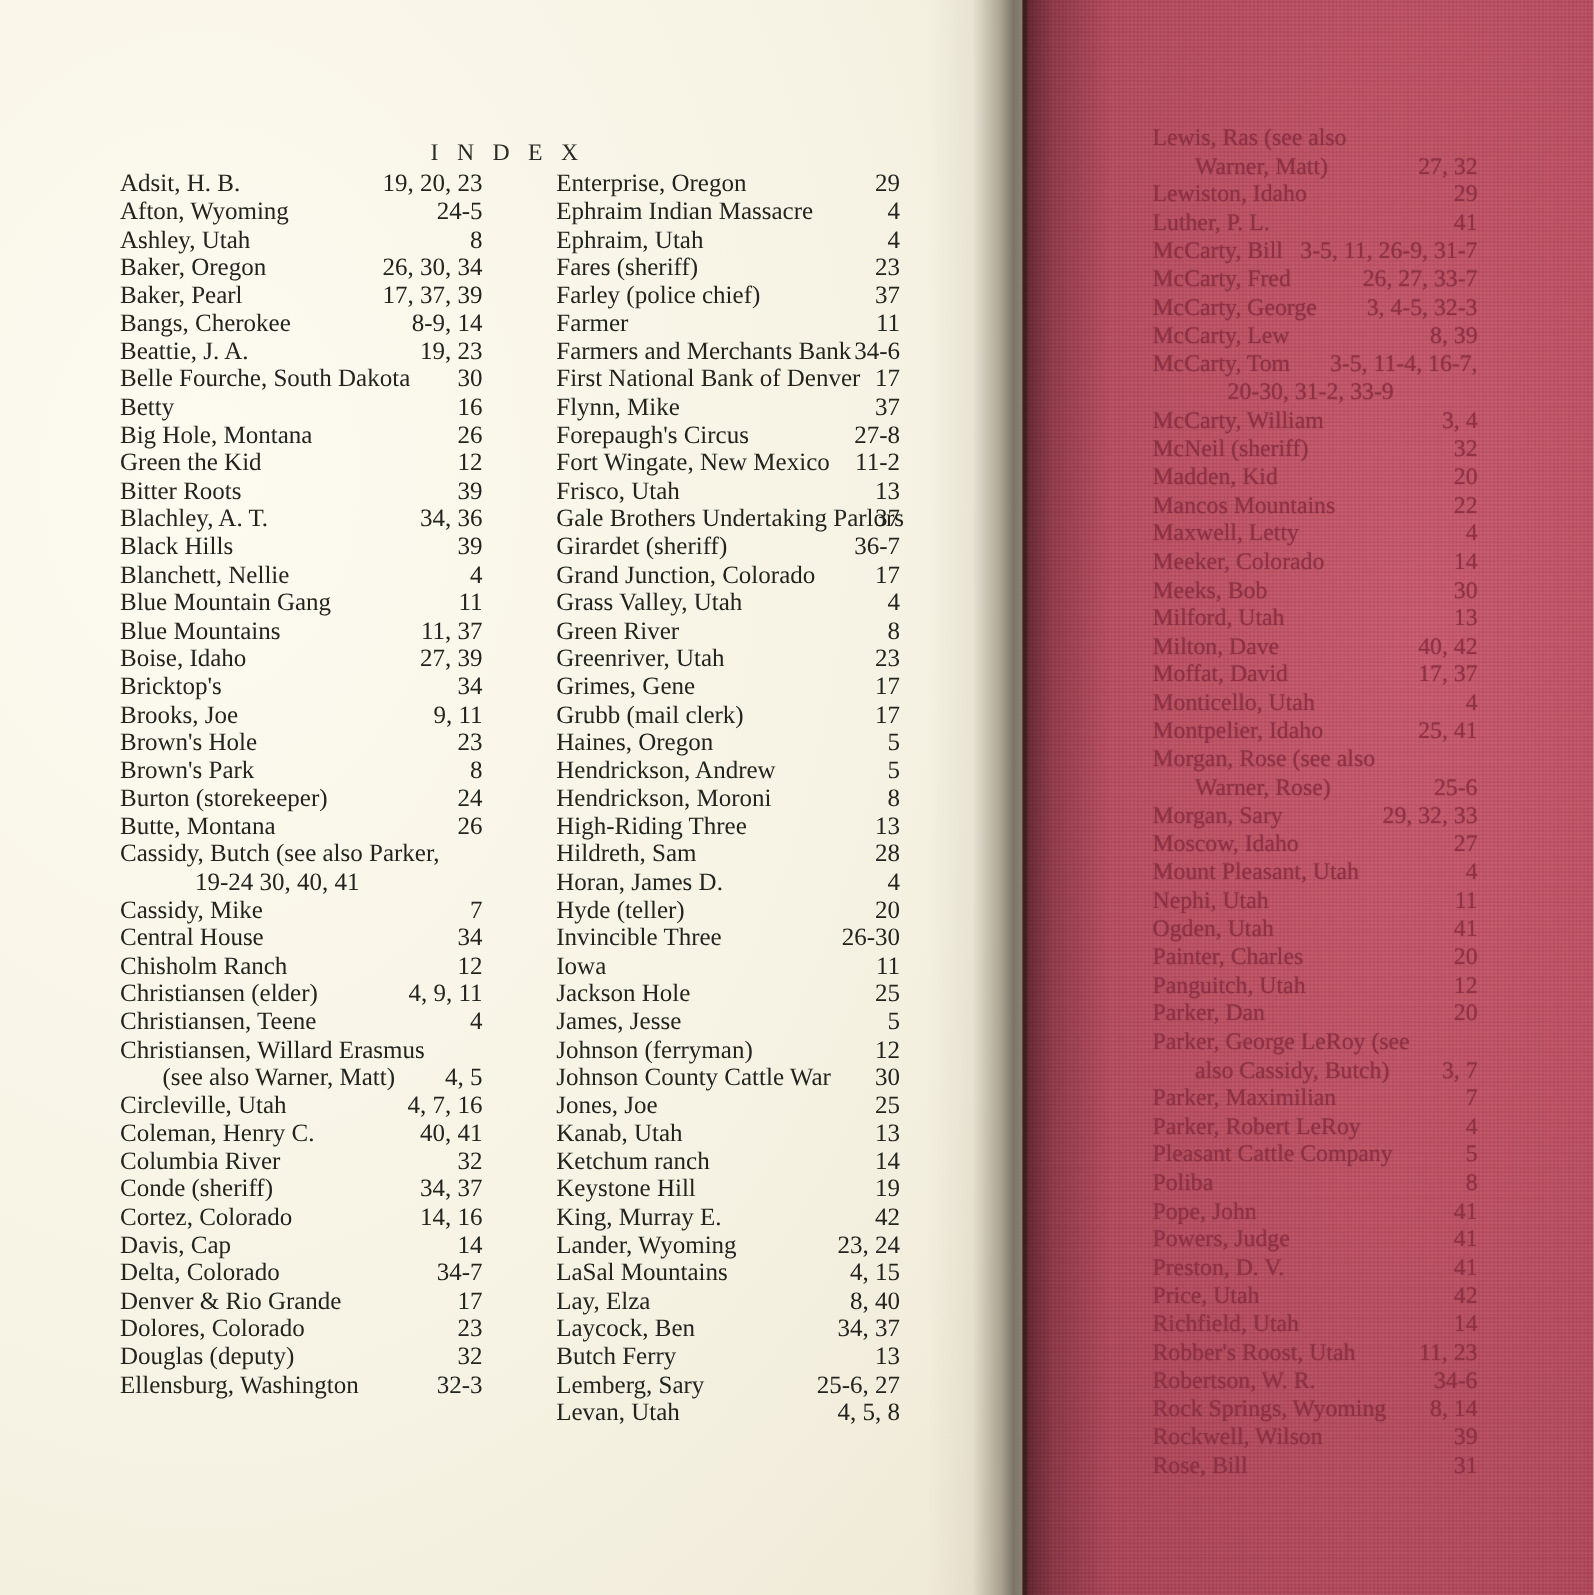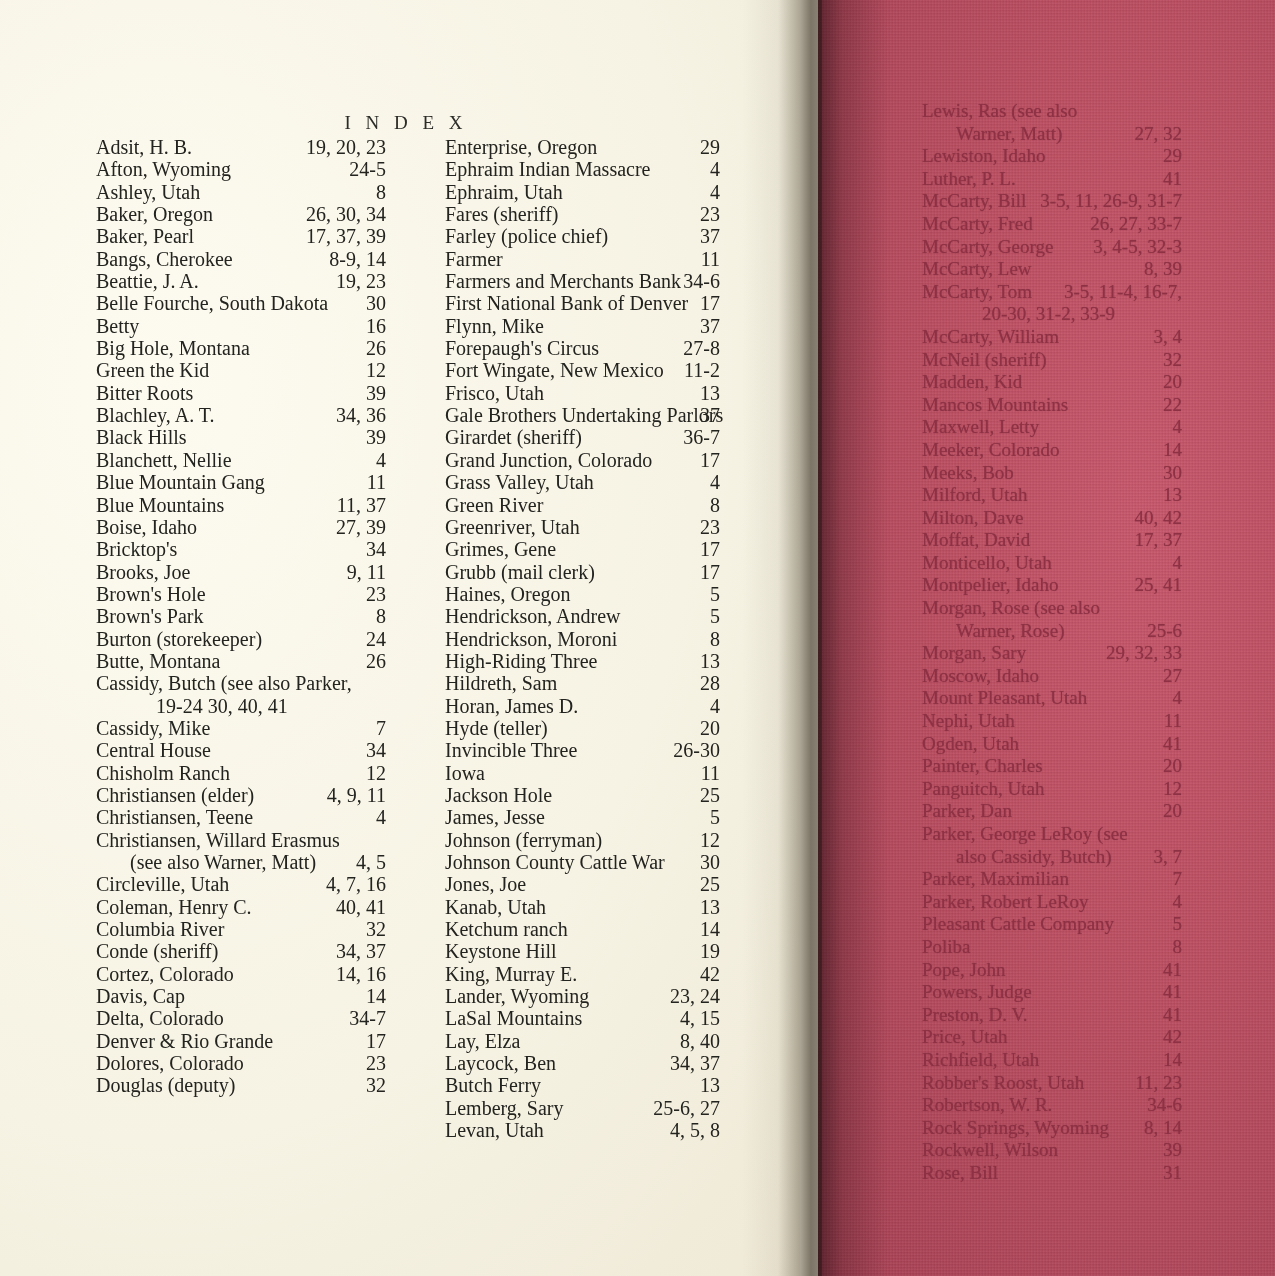--- a/index.html
+++ b/index.html
@@ -162,20 +162,21 @@
       <div class="entry"><span class="term">Circleville, Utah</span><span class="pages">4, 7, 16</span></div>
       <div class="entry"><span class="term">Coleman, Henry C.</span><span class="pages">40, 41</span></div>
       <div class="entry"><span class="term">Columbia River</span><span class="pages">32</span></div>
       <div class="entry"><span class="term">Conde (sheriff)</span><span class="pages">34, 37</span></div>
       <div class="entry"><span class="term">Cortez, Colorado</span><span class="pages">14, 16</span></div>
       <div class="entry"><span class="term">Davis, Cap</span><span class="pages">14</span></div>
       <div class="entry"><span class="term">Delta, Colorado</span><span class="pages">34-7</span></div>
       <div class="entry"><span class="term">Denver &amp; Rio Grande</span><span class="pages">17</span></div>
       <div class="entry"><span class="term">Dolores, Colorado</span><span class="pages">23</span></div>
       <div class="entry"><span class="term">Douglas (deputy)</span><span class="pages">32</span></div>
+      <div class="entry"><span class="term">Ellensburg, Washington</span><span class="pages">32-3</span></div>
     </div>
   <div class="col col-2">
       <div class="entry"><span class="term">Enterprise, Oregon</span><span class="pages">29</span></div>
       <div class="entry"><span class="term">Ephraim Indian Massacre</span><span class="pages">4</span></div>
       <div class="entry"><span class="term">Ephraim, Utah</span><span class="pages">4</span></div>
       <div class="entry"><span class="term">Fares (sheriff)</span><span class="pages">23</span></div>
       <div class="entry"><span class="term">Farley (police chief)</span><span class="pages">37</span></div>
       <div class="entry"><span class="term">Farmer</span><span class="pages">11</span></div>
       <div class="entry"><span class="term">Farmers and Merchants Bank</span><span class="pages">34-6</span></div>
       <div class="entry"><span class="term">First National Bank of Denver</span><span class="pages">17</span></div>

